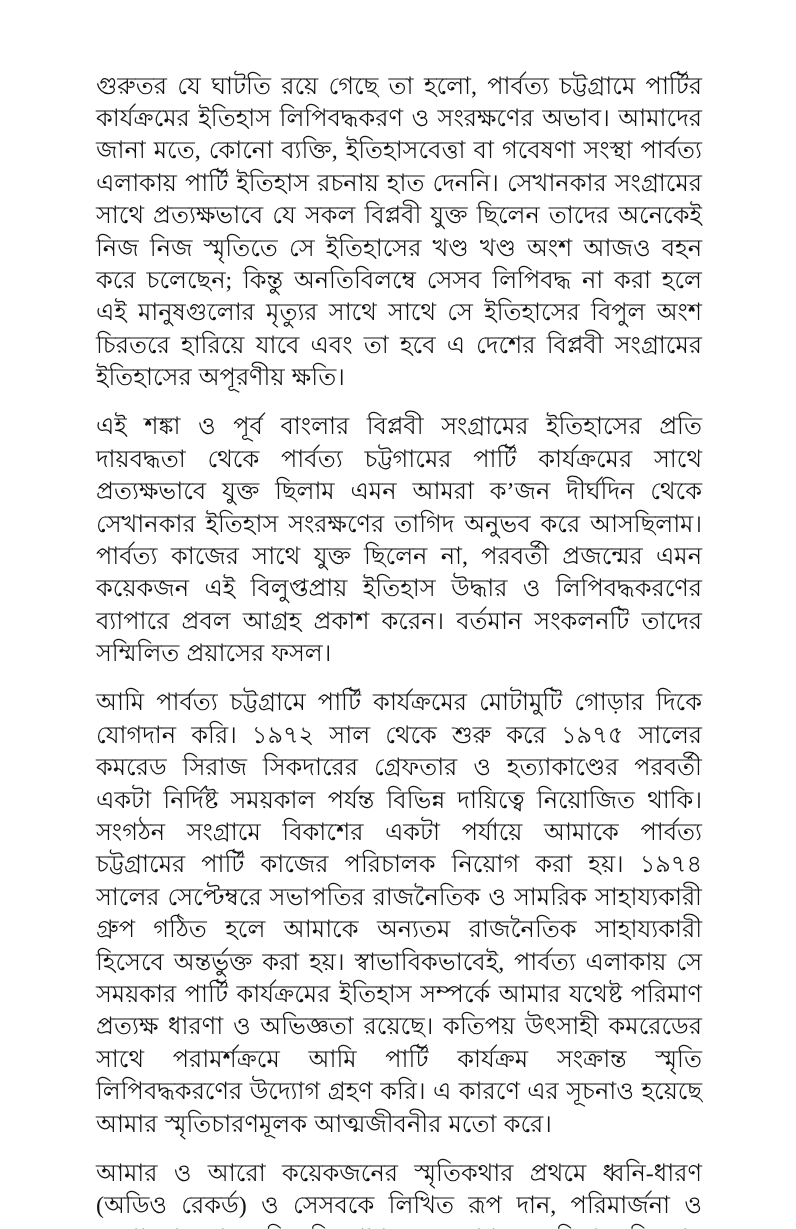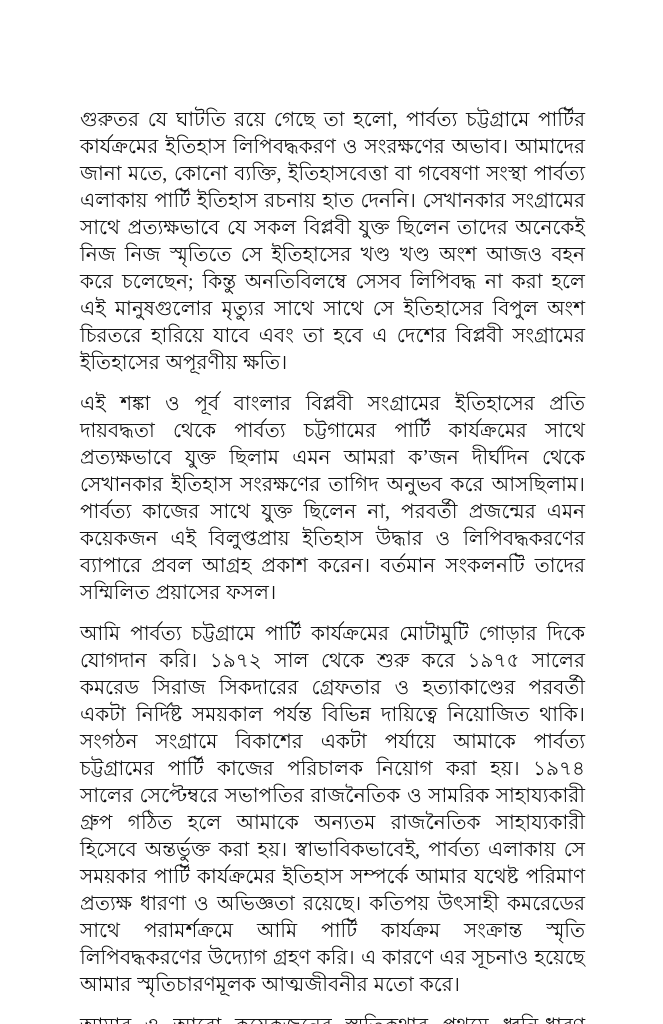--- a/index.html
+++ b/index.html
@@ -11,21 +11,21 @@
     width: 663px;
     height: 1024px;
     overflow: hidden;
     font-family: "Liberation Serif", serif;
   }
   .page {
     box-sizing: border-box;
     width: 663px;
     height: 1024px;
     background: #ffffff;
-    padding: 106px 78px 0 80px;
+    padding: 59px 78px 0 80px;
   }
   .page p {
     margin: 0 0 14px 0;
     font-size: 20px;
     line-height: 27px;
     color: #141414;
     text-align: justify;
     text-align-last: left;
     word-spacing: 1px;
     -webkit-hyphens: none;

